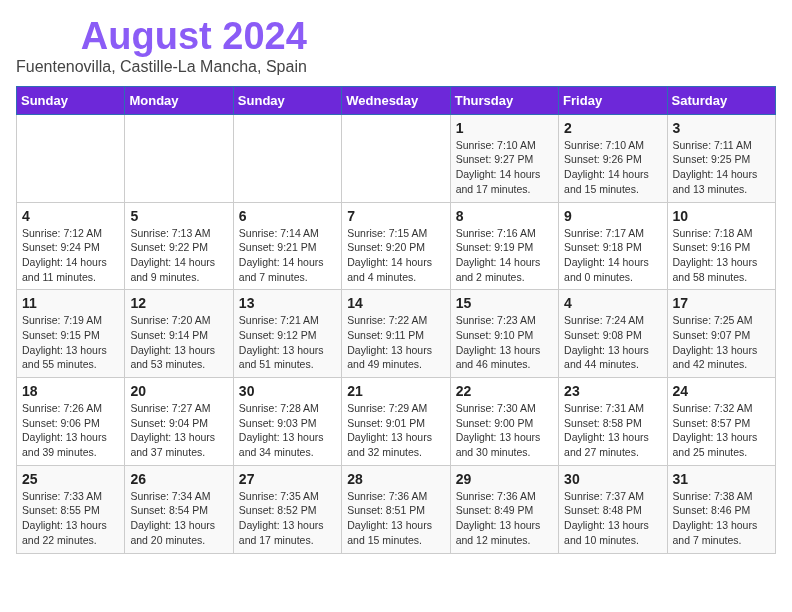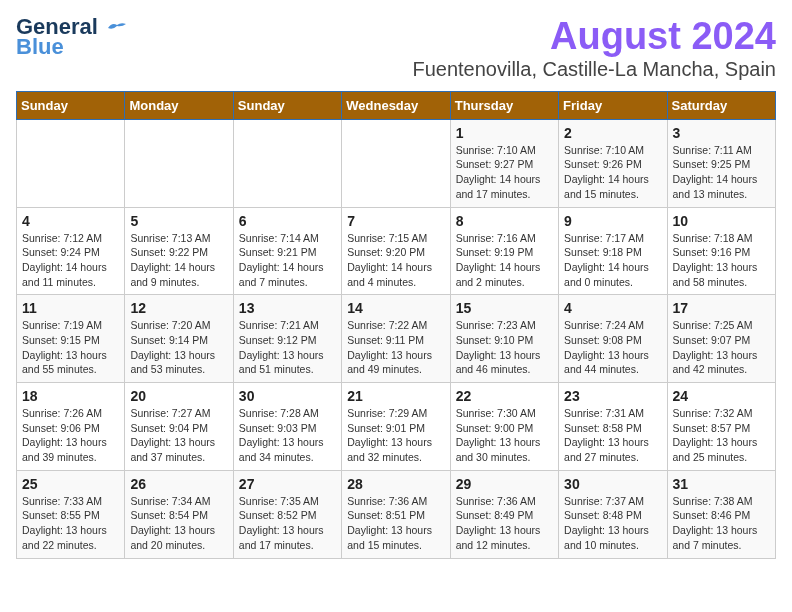--- a/index.html
+++ b/index.html
@@ -24,30 +24,30 @@
     .title-area {
       text-align: right;
     }
     .month-title {
       font-size: 38px;
       font-weight: bold;
       color: #8b5cf6;
       line-height: 1.1;
     }
     .location-title {
-      font-size: 20px;
+      font-size: 16px;
       color: #444;
     }
     table {
       width: 100%;
       border-collapse: collapse;
       font-size: 11px;
     }
     thead tr th {
-      background-color: #a16207;
+      background-color: #6d28d9;
       color: #fff;
       padding: 6px 4px;
       text-align: left;
       font-size: 13px;
       font-weight: bold;
       border: 1px solid #2e6db4;
     }
     tbody tr td {
       border: 1px solid #ccc;
       padding: 5px 5px;
@@ -72,31 +72,20 @@
       font-size: 10.5px;
     }
     .empty-cell {
       background: #fff !important;
     }
   </style>
 </head>
 <body>
 
 <div class="header-area">
-  <div class="logo">
-    <div style="display:flex;align-items:center;gap:2px;">
-      <div style="font-size:22px;font-weight:bold;color:#1a3a5c;line-height:1;">
-        <span style="color:#1a3a5c;">General</span>
-        <svg width="22" height="16" viewBox="0 0 22 16" style="display:inline-block;vertical-align:middle;margin-left:2px;">
-          <path d="M2,8 Q6,2 11,5 Q15,2 20,4 Q16,7 11,6 Q7,10 2,8Z" fill="#4a90d9"></path>
-        </svg>
-      </div>
-    </div>
-    <div style="font-size:22px;font-weight:bold;color:#4a90d9;line-height:1;margin-top:-2px;">Blue</div>
-  </div>
   <div class="title-area">
     <div class="month-title">August 2024</div>
     <div class="location-title">Fuentenovilla, Castille-La Mancha, Spain</div>
   </div>
 </div>
 
 <table>
   <thead>
     <tr id="weekday-header">
     <th>Sunday</th>

